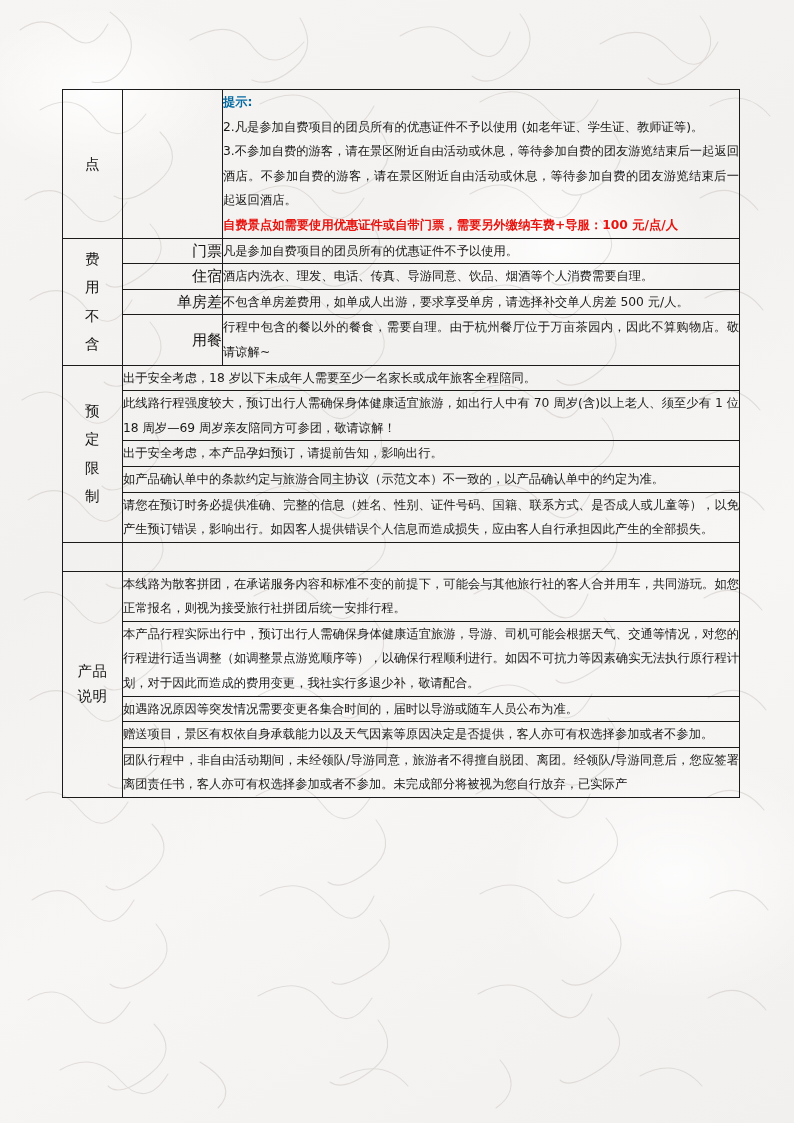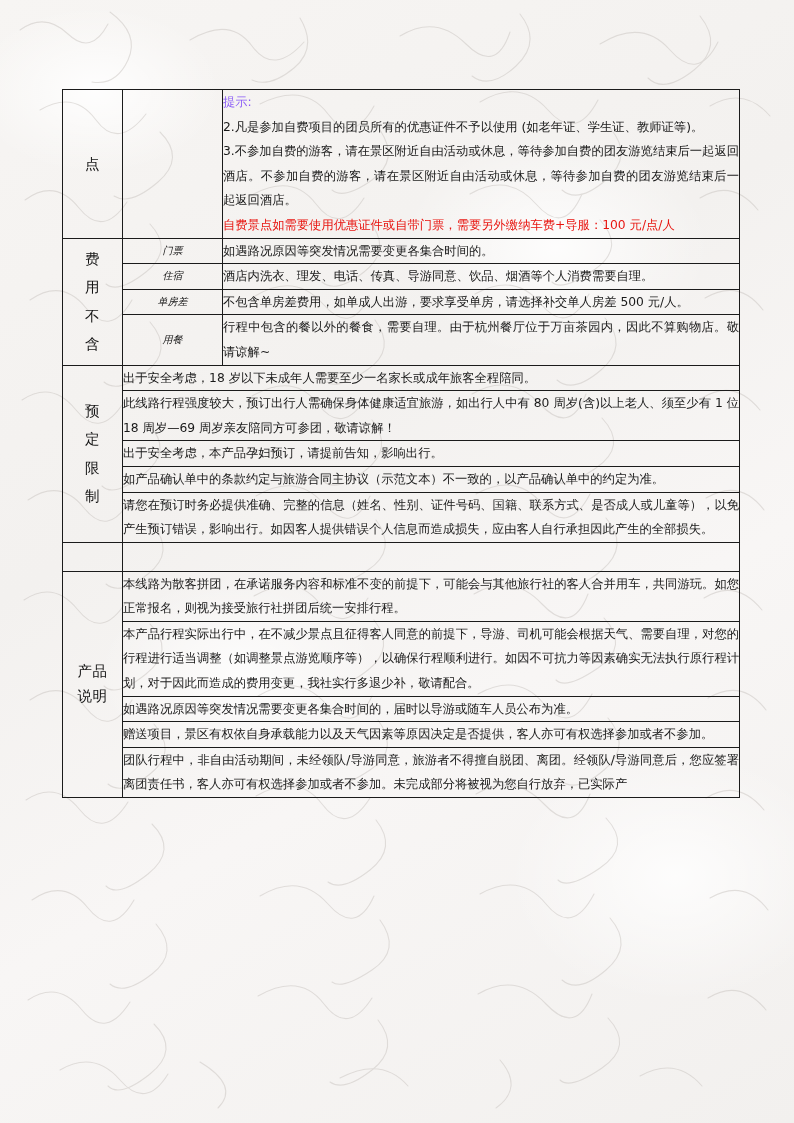--- a/index.html
+++ b/index.html
@@ -61,44 +61,43 @@
     text-align: center;
     font-size: 14.5px;
     color: #141414;
     line-height: 1.95;
     letter-spacing: 0.5px;
     padding: 4px 2px;
   }
   .cat-cell .stack-char { display: block; }
   .sub-cell {
     width: 100px;
-    text-align: center;
-    font-size: 10px;
+    text-align: right;
+    font-size: 15px;
     color: #141414;
     padding: 5px 4px;
     line-height: 1.6;
-    font-style: italic;
   }
   .body-cell {
     padding: 6px 9px 6px 9px;
     font-size: 12.3px;
     color: #191919;
     line-height: 2.0;
     text-align: justify;
     text-justify: inter-ideograph;
   }
   .body-cell p {
     margin: 0;
   }
   .tip-title {
-    font-weight: normal;
-    color: #8b5cf6;
+    font-weight: bold;
+    color: #0369a1;
   }
   .tip-warn {
-    font-weight: normal;
+    font-weight: bold;
     color: #e8140f;
   }
   .empty-row-cell {
     height: 28px;
   }
   .pd-label {
     font-size: 14.5px;
     line-height: 1.75;
   }
 </style>
@@ -219,21 +218,21 @@
       </tr>
 
       <tr>
         <td class="cat-cell" rowspan="4">
           <span class="stack-char">费</span>
           <span class="stack-char">用</span>
           <span class="stack-char">不</span>
           <span class="stack-char">含</span>
         </td>
         <td class="sub-cell">门票</td>
-        <td class="body-cell">如遇路况原因等突发情况需要变更各集合时间的。</td>
+        <td class="body-cell">凡是参加自费项目的团员所有的优惠证件不予以使用。</td>
       </tr>
       <tr>
         <td class="sub-cell">住宿</td>
         <td class="body-cell">酒店内洗衣、理发、电话、传真、导游同意、饮品、烟酒等个人消费需要自理。</td>
       </tr>
       <tr>
         <td class="sub-cell">单房差</td>
         <td class="body-cell">不包含单房差费用，如单成人出游，要求享受单房，请选择补交单人房差 500 元/人。</td>
       </tr>
       <tr>
@@ -244,21 +243,21 @@
       <tr>
         <td class="cat-cell" rowspan="5">
           <span class="stack-char">预</span>
           <span class="stack-char">定</span>
           <span class="stack-char">限</span>
           <span class="stack-char">制</span>
         </td>
         <td class="body-cell" colspan="2">出于安全考虑，18 岁以下未成年人需要至少一名家长或成年旅客全程陪同。</td>
       </tr>
       <tr>
-        <td class="body-cell" colspan="2">此线路行程强度较大，预订出行人需确保身体健康适宜旅游，如出行人中有 80 周岁(含)以上老人、须至少有 1 位 18 周岁—69 周岁亲友陪同方可参团，敬请谅解！</td>
+        <td class="body-cell" colspan="2">此线路行程强度较大，预订出行人需确保身体健康适宜旅游，如出行人中有 70 周岁(含)以上老人、须至少有 1 位 18 周岁—69 周岁亲友陪同方可参团，敬请谅解！</td>
       </tr>
       <tr>
         <td class="body-cell" colspan="2">出于安全考虑，本产品孕妇预订，请提前告知，影响出行。</td>
       </tr>
       <tr>
         <td class="body-cell" colspan="2">如产品确认单中的条款约定与旅游合同主协议（示范文本）不一致的，以产品确认单中的约定为准。</td>
       </tr>
       <tr>
         <td class="body-cell" colspan="2">请您在预订时务必提供准确、完整的信息（姓名、性别、证件号码、国籍、联系方式、是否成人或儿童等），以免产生预订错误，影响出行。如因客人提供错误个人信息而造成损失，应由客人自行承担因此产生的全部损失。</td>
       </tr>
@@ -269,21 +268,21 @@
       </tr>
 
       <tr>
         <td class="cat-cell pd-label" rowspan="5">
           <span class="stack-char">产品</span>
           <span class="stack-char">说明</span>
         </td>
         <td class="body-cell" colspan="2">本线路为散客拼团，在承诺服务内容和标准不变的前提下，可能会与其他旅行社的客人合并用车，共同游玩。如您正常报名，则视为接受旅行社拼团后统一安排行程。</td>
       </tr>
       <tr>
-        <td class="body-cell" colspan="2">本产品行程实际出行中，在不减少景点且征得客人同意的前提下，导游、司机可能会根据天气、需要自理，对您的行程进行适当调整（如调整景点游览顺序等），以确保行程顺利进行。如因不可抗力等因素确实无法执行原行程计划，对于因此而造成的费用变更，我社实行多退少补，敬请配合。</td>
+        <td class="body-cell" colspan="2">本产品行程实际出行中，预订出行人需确保身体健康适宜旅游，导游、司机可能会根据天气、交通等情况，对您的行程进行适当调整（如调整景点游览顺序等），以确保行程顺利进行。如因不可抗力等因素确实无法执行原行程计划，对于因此而造成的费用变更，我社实行多退少补，敬请配合。</td>
       </tr>
       <tr>
         <td class="body-cell" colspan="2">如遇路况原因等突发情况需要变更各集合时间的，届时以导游或随车人员公布为准。</td>
       </tr>
       <tr>
         <td class="body-cell" colspan="2">赠送项目，景区有权依自身承载能力以及天气因素等原因决定是否提供，客人亦可有权选择参加或者不参加。</td>
       </tr>
       <tr>
         <td class="body-cell" colspan="2">团队行程中，非自由活动期间，未经领队/导游同意，旅游者不得擅自脱团、离团。经领队/导游同意后，您应签署离团责任书，客人亦可有权选择参加或者不参加。未完成部分将被视为您自行放弃，已实际产</td>
       </tr>

